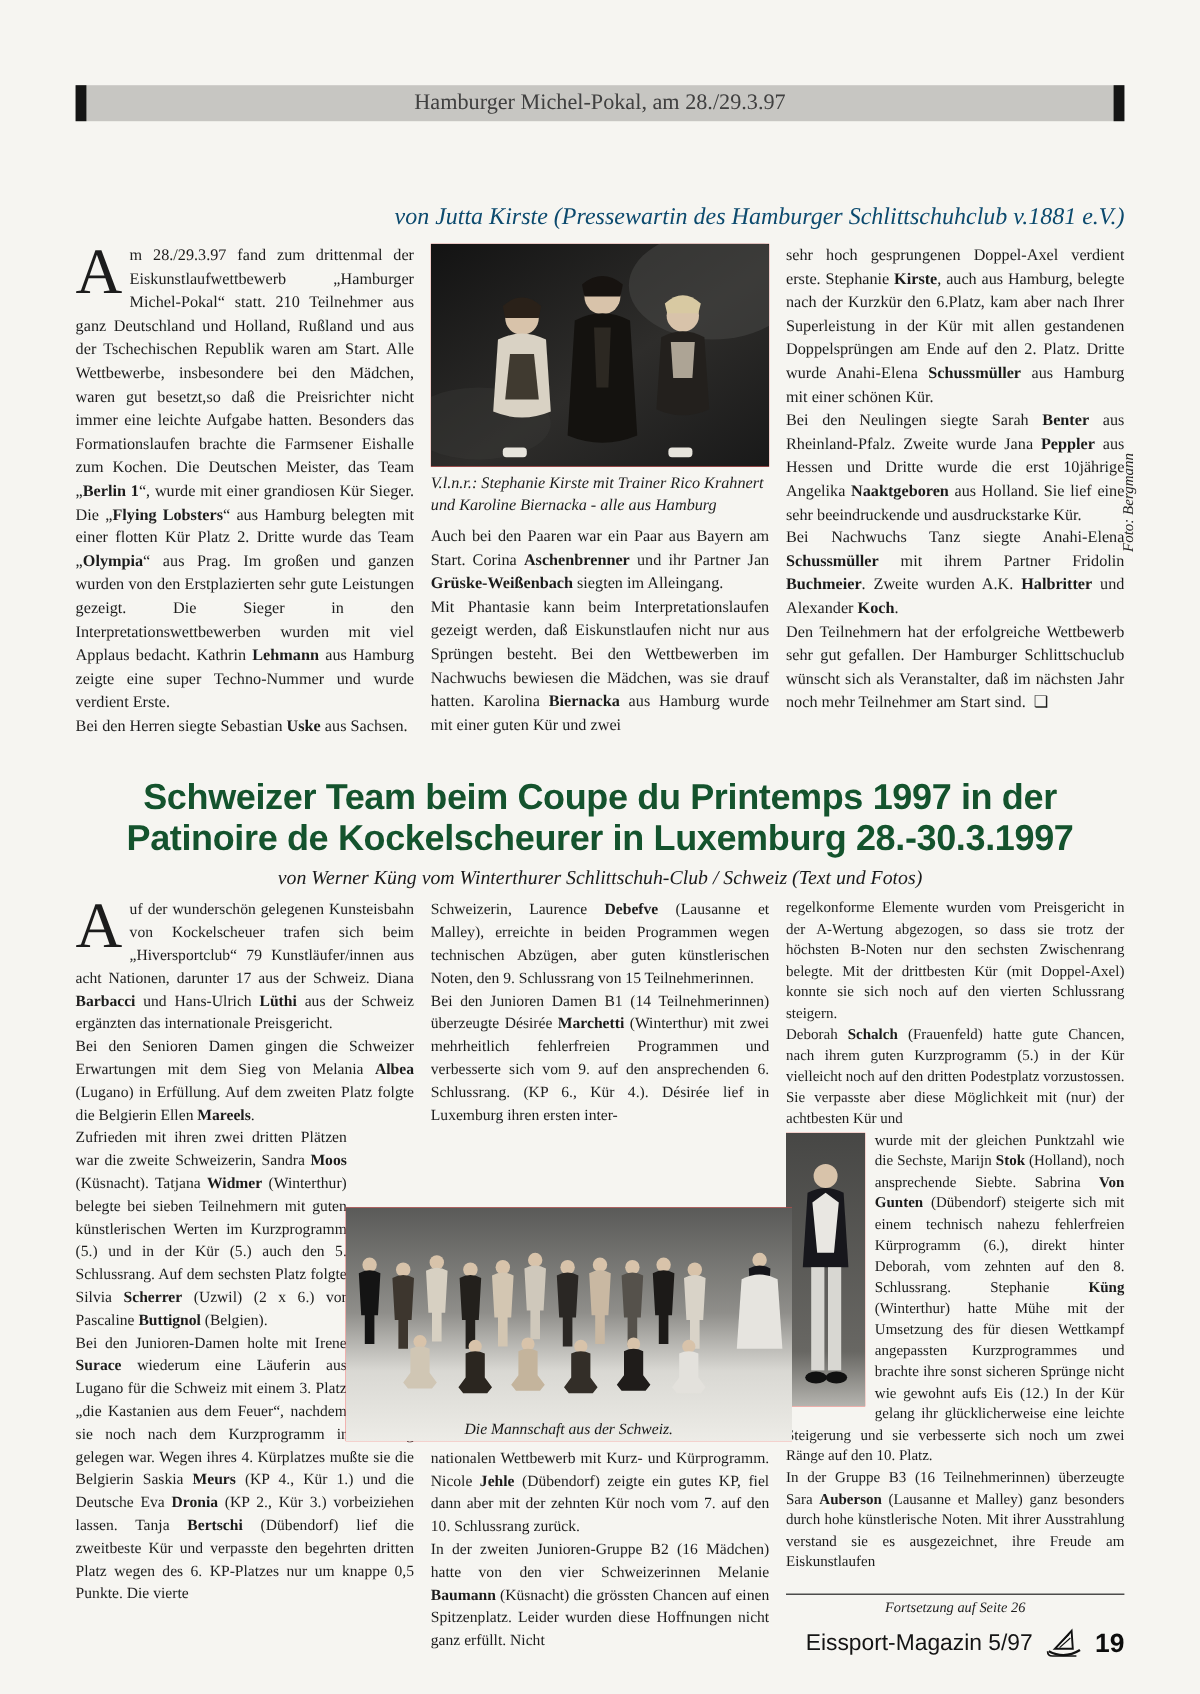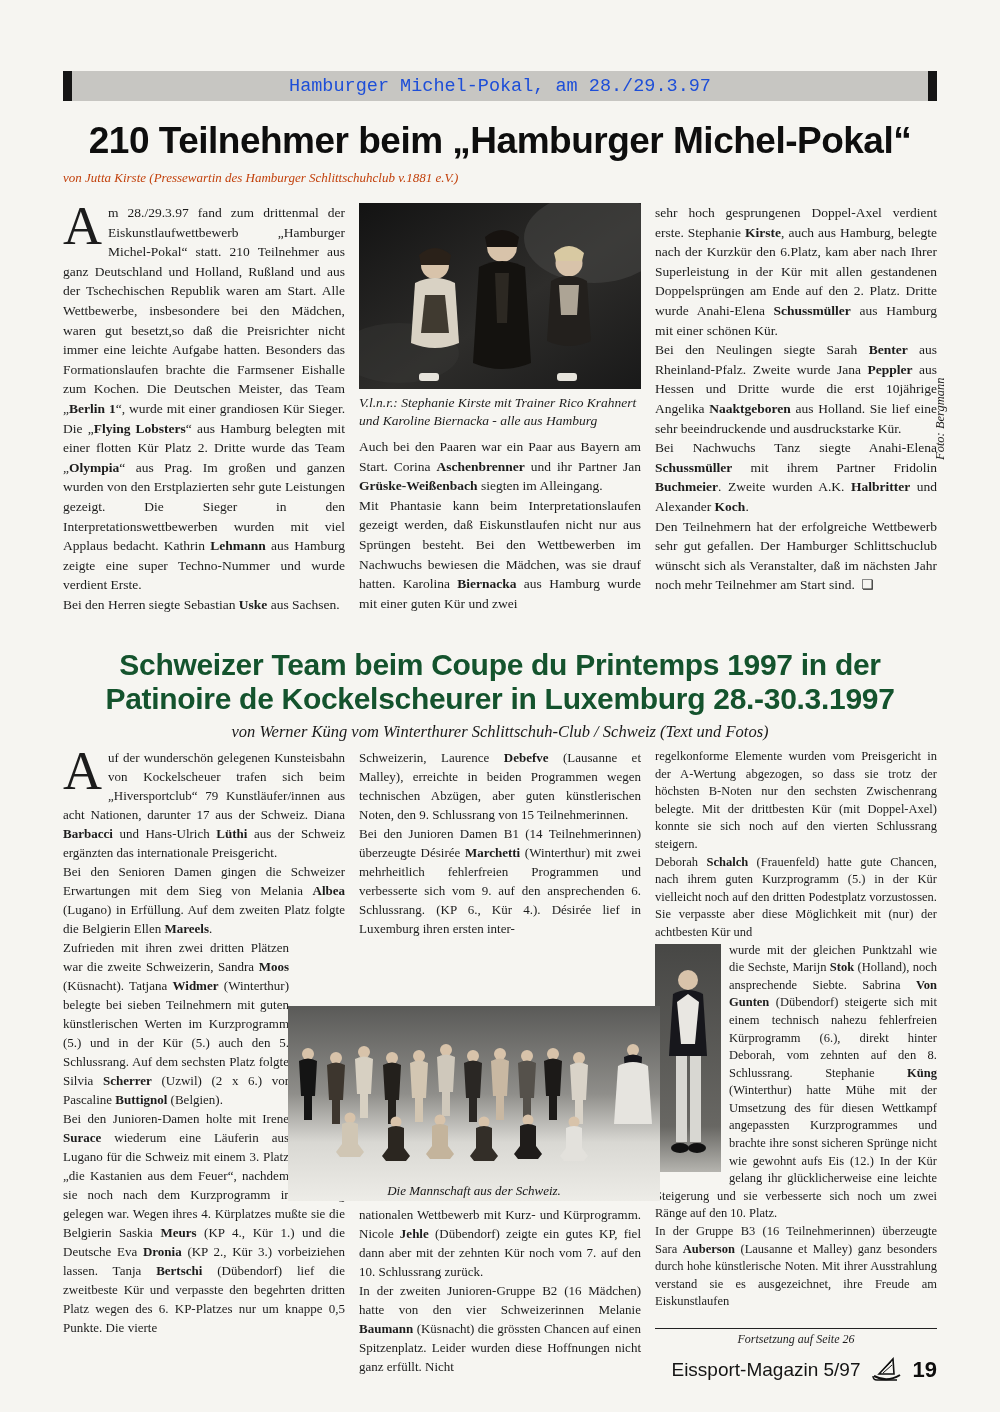--- a/index.html
+++ b/index.html
@@ -4,27 +4,27 @@
 <style>
   html,body{margin:0;padding:0;background:#e8e7e3;}
   .page{position:relative;width:1000px;height:1412px;margin:0 auto;background:#f6f5f1;
         overflow:hidden;color:#1c1c1c;font-family:"Liberation Serif","DejaVu Serif",serif;}
 
   
   .header-bar{position:absolute;left:63px;top:71px;width:874px;height:30px;
     background:#c7c6c2;display:flex;align-items:center;justify-content:center;}
   .header-bar .cap{position:absolute;top:0;width:9px;height:30px;background:#151515;}
   .header-bar .cap.left{left:0;} .header-bar .cap.right{right:0;}
-  .header-bar-text{font-family:Liberation Mono, monospace;font-size:18.5px;color:#1d4ed8;}
+  .header-bar-text{font-family:Liberation Serif, serif;font-size:18.5px;color:#404040;}
 
   
   .a1-title{position:absolute;left:63px;top:120px;width:874px;text-align:center;
     font-family:"Liberation Sans","DejaVu Sans",sans-serif;font-weight:700;font-size:37px;letter-spacing:-0.5px;color:#0e0e0e;}
-  .a1-byline{position:absolute;left:63px;top:170px;width:874px;text-align:left;
-    font-style:italic;font-size:13px;color:#c2410c;}
+  .a1-byline{position:absolute;left:63px;top:170px;width:874px;text-align:right;
+    font-style:italic;font-size:20px;color:#0c4a6e;}
   .a2-title{position:absolute;left:63px;top:648px;width:874px;text-align:center;
     font-family:"Liberation Sans","DejaVu Sans",sans-serif;font-weight:700;font-size:30px;line-height:34px;letter-spacing:-0.3px;color:#14532d;}
   .a2-byline{position:absolute;left:63px;top:722px;width:874px;text-align:center;
     font-style:italic;font-size:16.5px;color:#1a1a1a;}
 
   
   .cols{position:absolute;left:63px;display:flex;gap:14px;}
   .col{width:282px;}
   .a1-cols{top:203px;height:442px;overflow:hidden;}
   .a2-cols{top:748px;height:660px;}
@@ -67,21 +67,20 @@
 <body>
 
 <div class="page">
 
   <div class="header-bar">
     <div class="cap left"></div>
     <div class="header-bar-text">Hamburger Michel-Pokal, am 28./29.3.97</div>
     <div class="cap right"></div>
   </div>
 
-  <div class="a1-title">210 Teilnehmer beim „Hamburger Michel-Pokal“</div>
   <div class="a1-byline">von Jutta Kirste (Pressewartin des Hamburger Schlittschuhclub v.1881 e.V.)</div>
 
   <div class="cols a1-cols">
     <div class="col">
       <p class="lead"><span class="dropcap">A</span><span>m 28./29.3.97 fand zum drittenmal der Eiskunstlaufwettbewerb „Hamburger Michel-Pokal“ statt. 210 Teilnehmer aus ganz Deutschland und Holland, Rußland und aus der Tschechischen Republik waren am Start. Alle Wettbewerbe, insbesondere bei den Mädchen, waren gut besetzt,so daß die Preisrichter nicht immer eine leichte Aufgabe hatten. Besonders das Formationslaufen brachte die Farmsener Eishalle zum Kochen. Die Deutschen Meister, das Team „<b>Berlin 1</b>“, wurde mit einer grandiosen Kür Sieger. Die „<b>Flying Lobsters</b>“ aus Hamburg belegten mit einer flotten Kür Platz 2. Dritte wurde das Team „<b>Olympia</b>“ aus Prag. Im großen und ganzen wurden von den Erstplazierten sehr gute Leistungen gezeigt. Die Sieger in den Interpretationswettbewerben wurden mit viel Applaus bedacht. Kathrin <b>Lehmann</b> aus Hamburg zeigte eine super Techno-Nummer und wurde verdient Erste.</span></p>
       <div class="paras">
           <p>Bei den Herren siegte Sebastian <b>Uske</b> aus Sachsen.</p>
         </div>
     </div>
 

